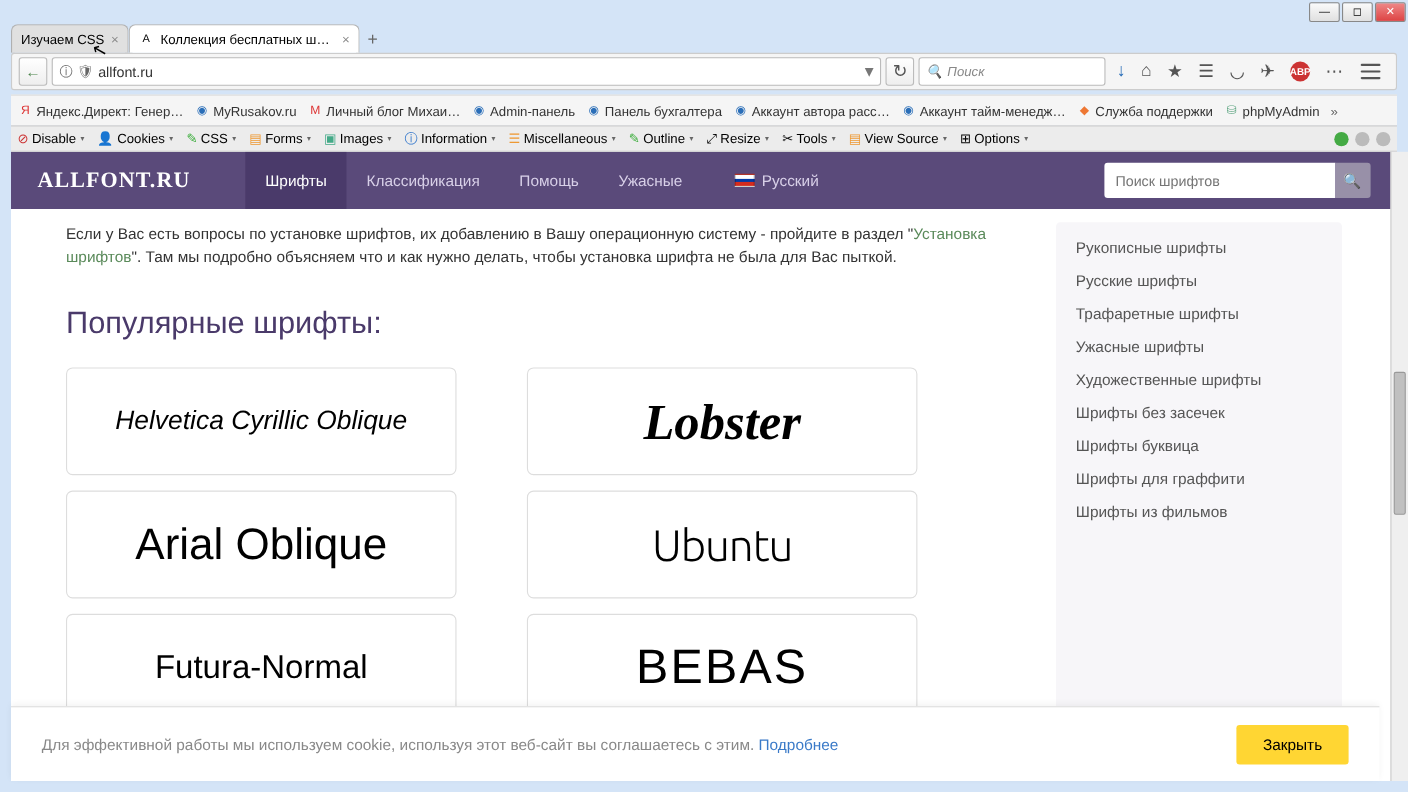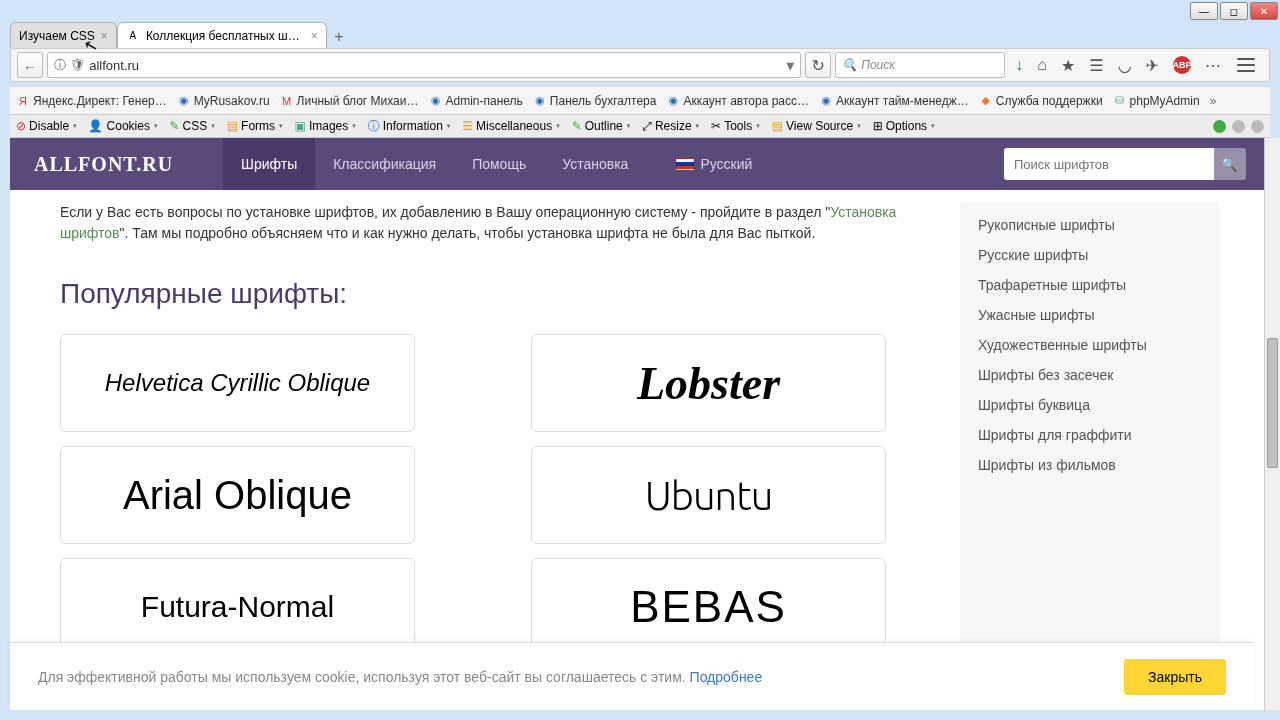--- a/index.html
+++ b/index.html
@@ -60,21 +60,21 @@
 .flag { width: 18px; height: 12px; background: linear-gradient(to bottom, #fff 33%, #0039a6 33%, #0039a6 66%, #d52b1e 66%); border: 1px solid rgba(0,0,0,0.2); }
 .site-search { margin-left: auto; display: flex; }
 .site-search input { width: 210px; height: 32px; border: none; padding: 0 10px; font-size: 13px; border-radius: 3px 0 0 3px; }
 .site-search button { width: 32px; height: 32px; background: #9890a8; border: none; color: #fff; border-radius: 0 3px 3px 0; cursor: pointer; }
 
 .content { display: flex; padding: 12px 50px 0 50px; gap: 40px; }
 .main { flex: 1; }
 .para { font-size: 14px; color: #333; line-height: 1.5; margin-bottom: 12px; }
 .para a { color: #5a8a5a; text-decoration: none; }
 .heading { font-size: 28px; color: #4a3a6a; font-weight: normal; margin: 34px 0 24px; }
-.font-grid { display: grid; grid-template-columns: 355px 355px; gap: 14px 116px; }
+.font-grid { display: grid; grid-template-columns: 355px 355px; gap: 14px 64px; }
 .font-card { border: 1px solid #ddd; border-radius: 6px; height: 98px; display: flex; align-items: center; justify-content: center; font-size: 32px; cursor: pointer; }
 .f1 { font-style: italic; font-family: Helvetica, Arial, sans-serif; font-size: 24px; }
 .f2 { font-family: cursive; font-weight: bold; font-size: 46px; font-style: italic; }
 .f3 { font-family: 'Arial Narrow', Arial, sans-serif; font-size: 40px; font-stretch: condensed; }
 .f4 { font-family: Ubuntu, Arial, sans-serif; font-size: 40px; font-weight: 300; letter-spacing: -1px; }
 .f5 { font-family: Futura, Arial, sans-serif; font-size: 30px; }
 .f6 { font-family: Impact, sans-serif; font-size: 44px; letter-spacing: 2px; }
 
 .sidebar { width: 260px; background: #f7f6f9; border-radius: 4px; padding: 8px 0 18px; }
 .sb-item { padding: 7px 18px; font-size: 14px; color: #555; cursor: pointer; }
@@ -239,21 +239,21 @@
   </div>
 </div>
 
 <div class="page">
   <div class="site-header">
     <div class="logo">ALLFONT.RU</div>
     <div class="nav">
       <div class="nav-item active">Шрифты</div>
       <div class="nav-item">Классификация</div>
       <div class="nav-item">Помощь</div>
-      <div class="nav-item">Установка</div>
+      <div class="nav-item">Ужасные</div>
     </div>
     <div class="lang">
       <span class="flag"></span>
       <span>Русский</span>
     </div>
     <div class="site-search">
       <input placeholder="Поиск шрифтов" style="">
       <button>🔍</button>
     </div>
   </div>

